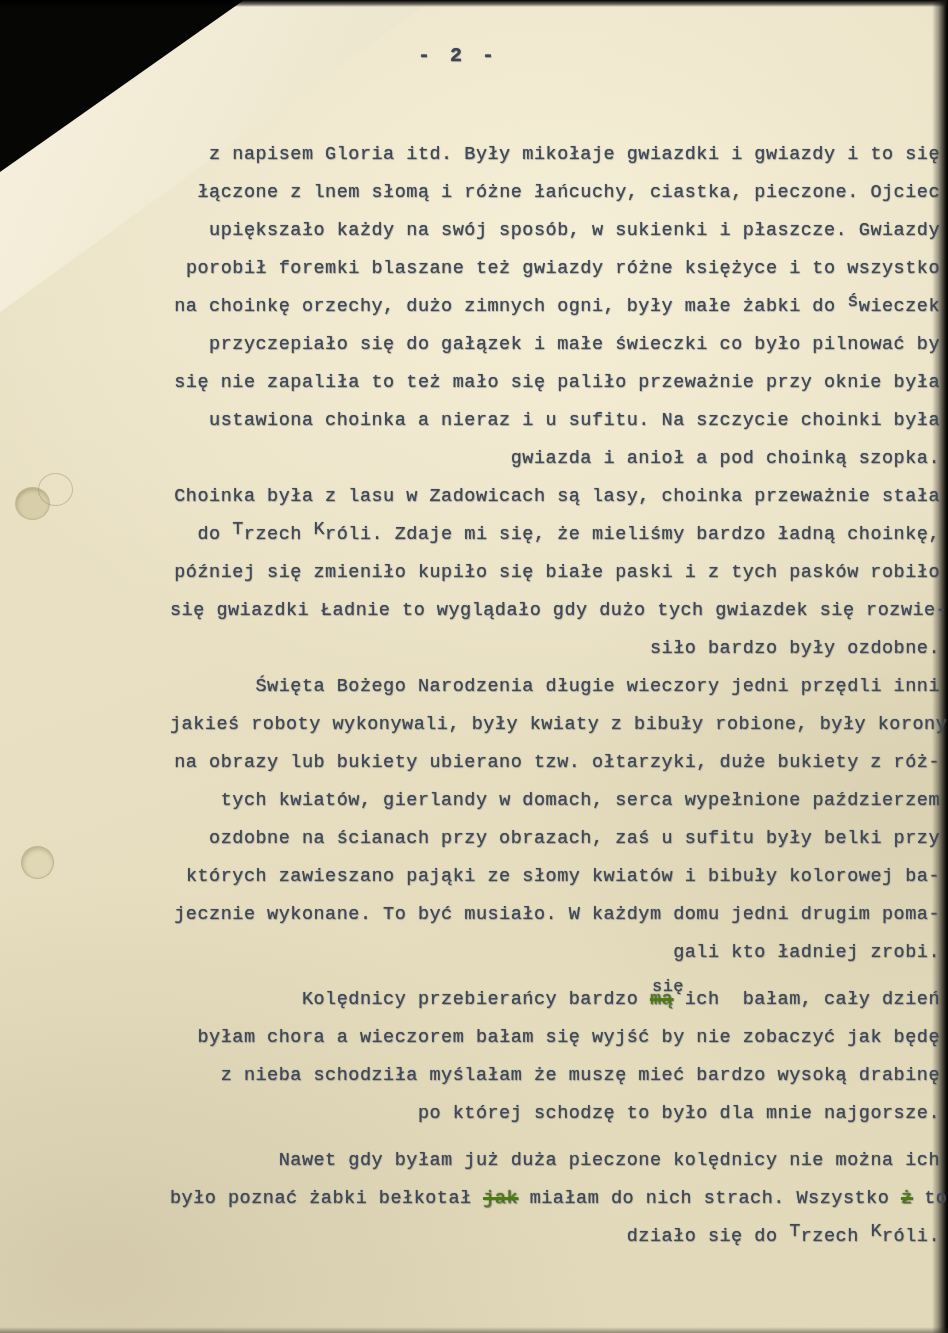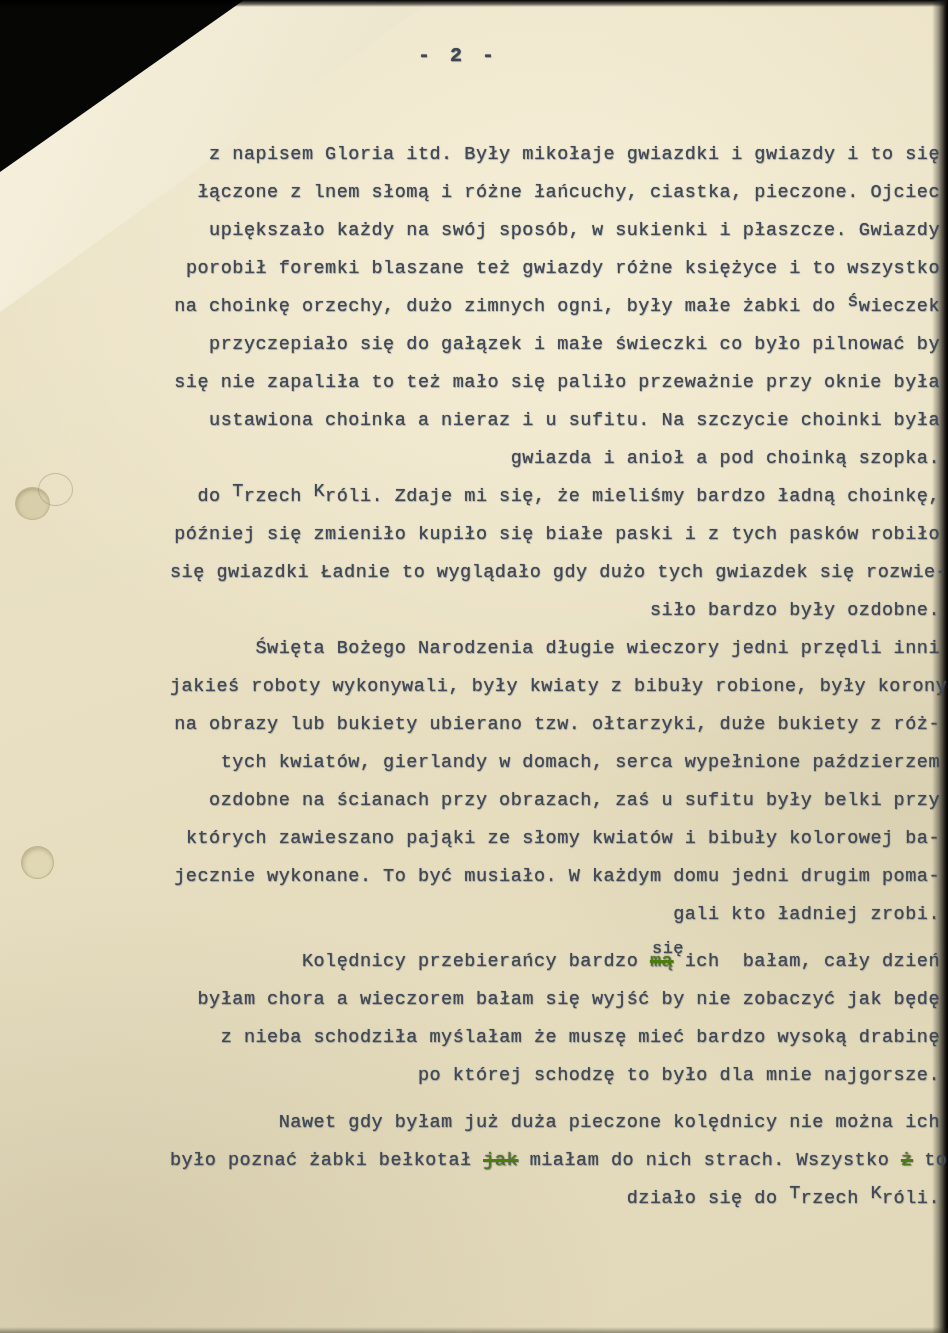--- a/index.html
+++ b/index.html
@@ -119,20 +119,21 @@
   <div class="text-block">
       <div class="line"><span>z napisem Gloria itd. Były mikołaje gwiazdki i gwiazdy i to się</span></div>
       <div class="line"><span>łączone z lnem słomą i różne łańcuchy, ciastka, pieczone. Ojciec</span></div>
       <div class="line"><span>upiększało każdy na swój sposób, w sukienki i płaszcze. Gwiazdy</span></div>
       <div class="line"><span>porobił foremki blaszane też gwiazdy różne księżyce i to wszystko</span></div>
       <div class="line"><span>na choinkę orzechy, dużo zimnych ogni, były małe żabki do </span><span class="raised">ś</span><span>wieczek</span></div>
       <div class="line"><span>przyczepiało się do gałązek i małe świeczki co było pilnować by</span></div>
       <div class="line"><span>się nie zapaliła to też mało się paliło przeważnie przy oknie była</span></div>
       <div class="line"><span>ustawiona choinka a nieraz i u sufitu. Na szczycie choinki była</span></div>
       <div class="line"><span>gwiazda i anioł a pod choinką szopka.</span></div>
+      <div class="line"><span>Choinka była z lasu w Zadowicach są lasy, choinka przeważnie stała</span></div>
       <div class="line"><span>do </span><span class="raised">T</span><span>rzech </span><span class="raised">K</span><span>róli. Zdaje mi się, że mieliśmy bardzo ładną choinkę,</span></div>
       <div class="line"><span>później się zmieniło kupiło się białe paski i z tych pasków robiło</span></div>
       <div class="line"><span>się gwiazdki Ładnie to wyglądało gdy dużo tych gwiazdek się rozwie-</span></div>
       <div class="line"><span>siło bardzo były ozdobne.</span></div>
       <div class="line indent"><span>Święta Bożego Narodzenia długie wieczory jedni przędli inni</span></div>
       <div class="line"><span>jakieś roboty wykonywali, były kwiaty z bibuły robione, były korony</span></div>
       <div class="line"><span>na obrazy lub bukiety ubierano tzw. ołtarzyki, duże bukiety z róż-</span></div>
       <div class="line"><span>tych kwiatów, gierlandy w domach, serca wypełnione paździerzem</span></div>
       <div class="line"><span>ozdobne na ścianach przy obrazach, zaś u sufitu były belki przy</span></div>
       <div class="line"><span>których zawieszano pająki ze słomy kwiatów i bibuły kolorowej ba-</span></div>

